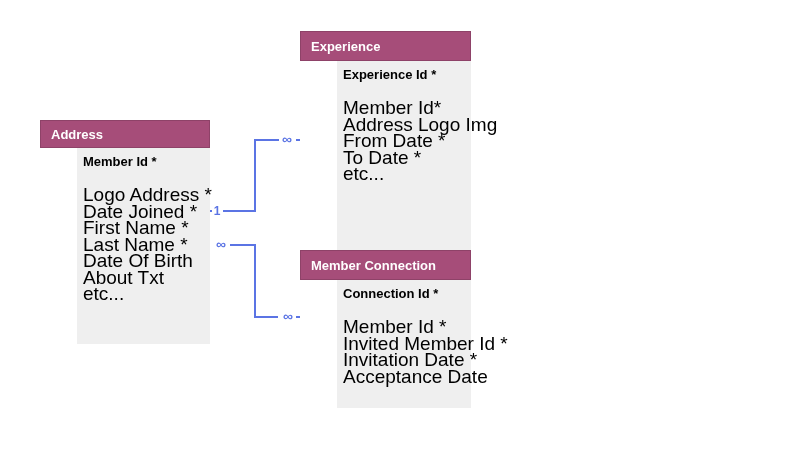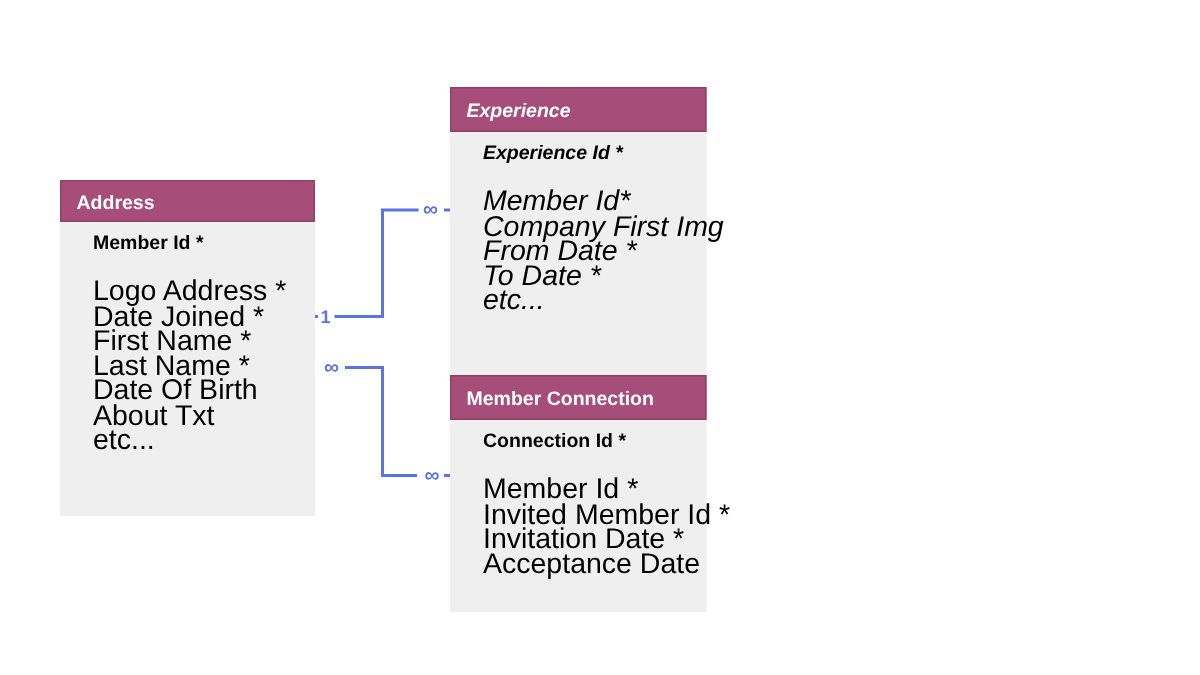--- a/index.html
+++ b/index.html
@@ -34,38 +34,39 @@
     font-size: 13px;
     font-weight: bold;
     display: flex;
     align-items: center;
     padding-left: 10px;
     flex: 0 0 auto;
   }
   .entity-body {
     background: var(--body-bg);
     flex: 1 1 auto;
-    padding: 6px 10px 0 22px;
+    padding: 6px 10px 0 6px;
     color: var(--field-text);
+    margin-left: 37px;
   }
   .key-field {
     font-size: 13px;
     font-weight: bold;
     line-height: 16.5px;
     margin-bottom: 16.5px;
   }
   .field {
     font-size: 19px;
     line-height: 16.5px;
     white-space: nowrap;
   }
   
   #entity-member { left: 40px; top: 120px; width: 170px; height: 224px; }
   #entity-member .entity-header { height: 28px; }
-  #entity-experience { left: 300px; top: 58px; width: 171px; height: 230px; font-style: italic; }
+  #entity-experience { left: 300px; top: 31px; width: 171px; height: 230px; }
   #entity-experience .entity-header { height: 30px; }
   #entity-member-connection { left: 300px; top: 250px; width: 171px; height: 158px; }
   #entity-member-connection .entity-header { height: 30px; }
 
   svg.connector-layer {
     position: absolute;
     left: 0; top: 0;
     width: 800px; height: 450px;
     pointer-events: none;
   }
@@ -125,21 +126,21 @@
   </div>
 
   <div class="entity" id="entity-experience">
     <div class="entity-header">
       <span>Experience</span>
     </div>
     <div class="entity-body">
       <div class="key-field">Experience Id *</div>
       <div class="field-list">
           <div class="field">Member Id*</div>
-          <div class="field">Company First Img</div>
+          <div class="field">Address Logo Img</div>
           <div class="field">From Date *</div>
           <div class="field">To Date *</div>
           <div class="field">etc...</div>
         </div>
     </div>
   </div>
 
   <div class="entity" id="entity-member-connection">
     <div class="entity-header">
       <span>Member Connection</span>

